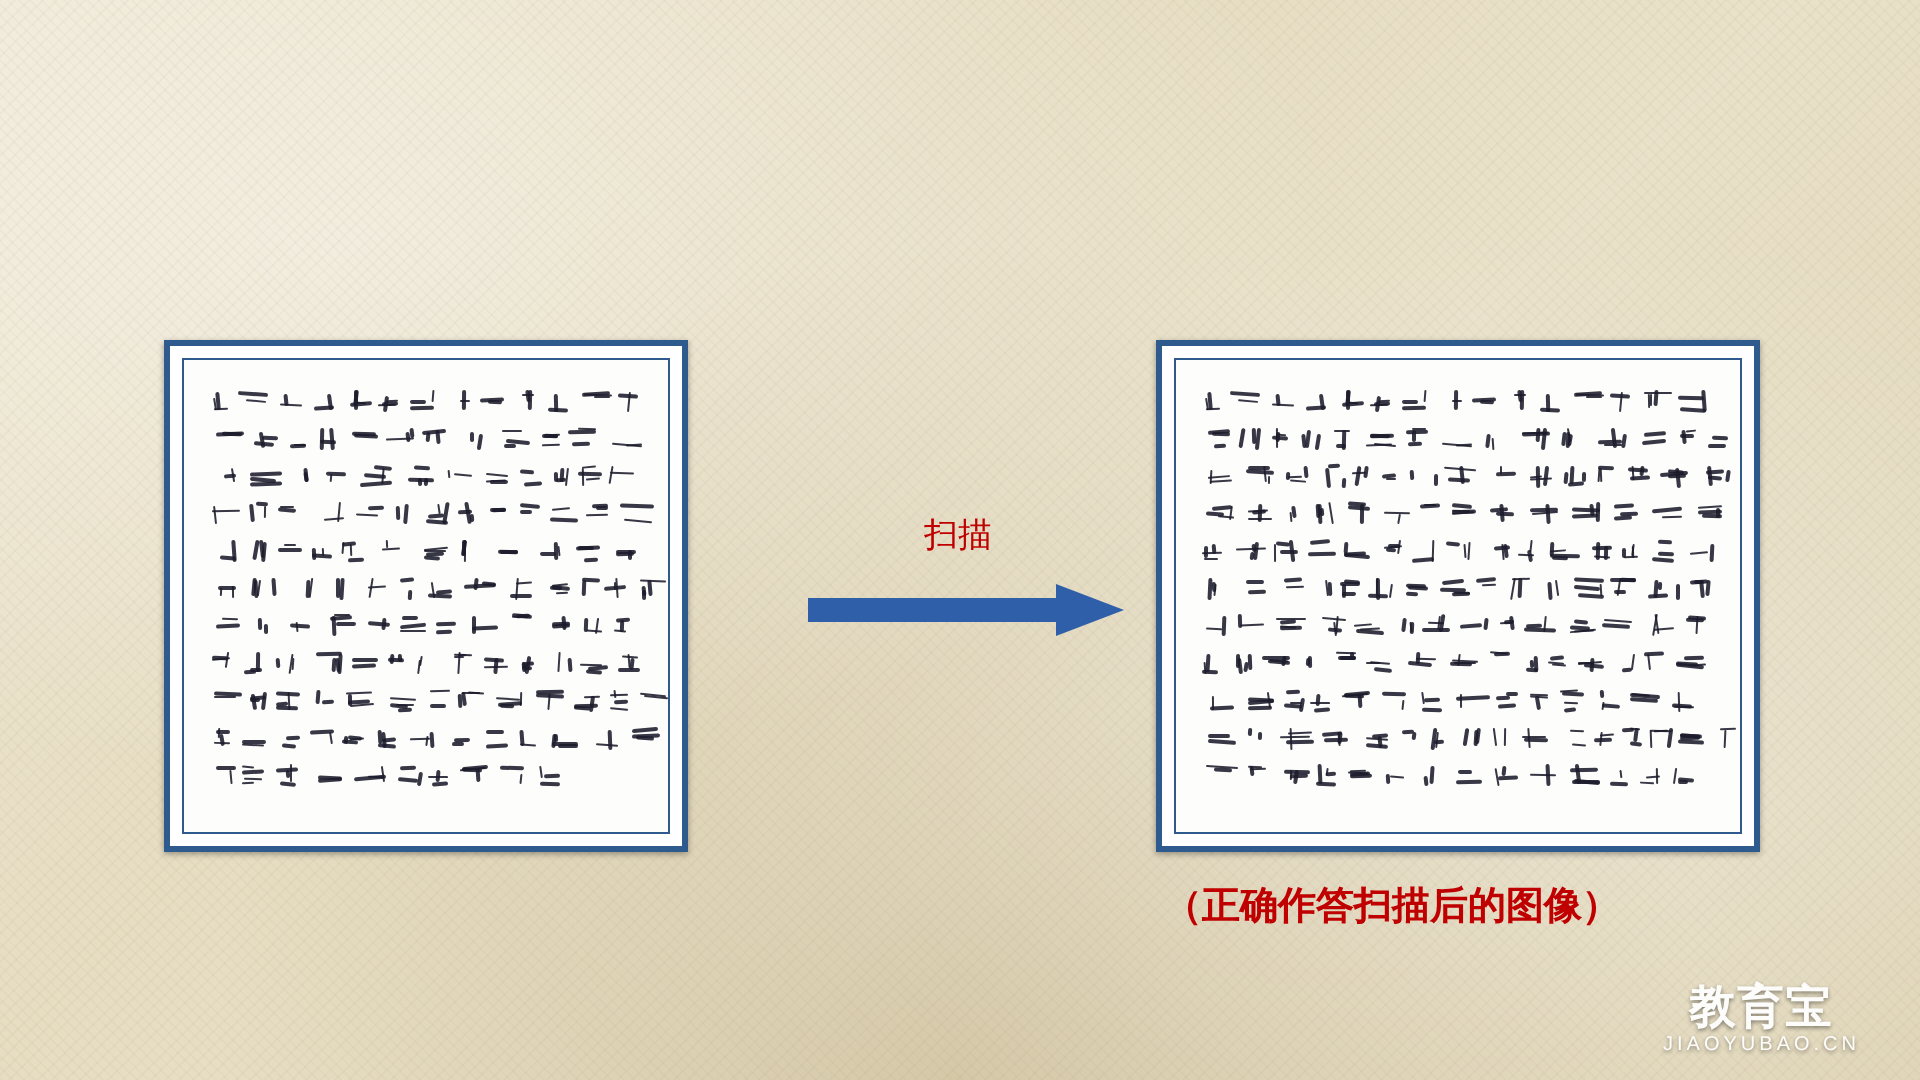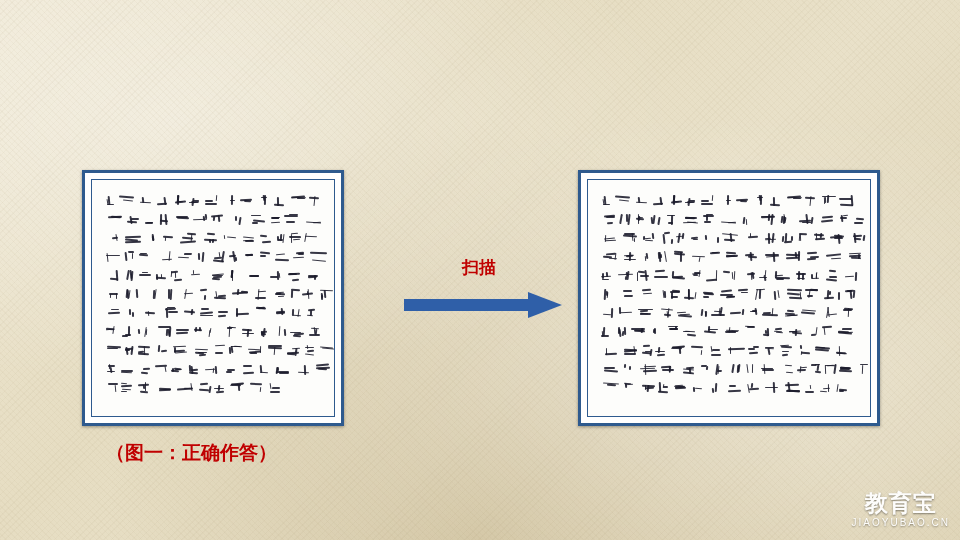--- a/index.html
+++ b/index.html
@@ -102,21 +102,21 @@
   #caption-left  { left: 106px; top: 440px; }
   #caption-right { left: 582px; top: 440px; }
 
   
   #scan-label {
     position: absolute;
     left: 462px;
     top: 256px;
     font-size: 17px;
     color: #c00000;
-    font-weight: bold;
+    font-weight: normal;
   }
   #arrow {
     position: absolute;
     left: 404px;
     top: 292px;
     width: 160px;
     height: 26px;
   }
   #arrow .shaft {
     position: absolute;
@@ -133,21 +133,21 @@
     width: 0;
     height: 0;
     border-top: 13px solid transparent;
     border-bottom: 13px solid transparent;
     border-left: 34px solid #2f5fa8;
   }
 
   
   #watermark {
     position: absolute;
-    right: 10px;
+    right: 30px;
     bottom: 12px;
     text-align: center;
     color: #ffffff;
     text-shadow: 0 1px 2px rgba(0,0,0,0.45);
     opacity: 0.95;
   }
   #watermark .wm-main {
     font-size: 23px;
     font-weight: bold;
     letter-spacing: 1px;
@@ -567,21 +567,20 @@
           <div class="ink" style="left: 128.298px; top: 3.22083px; width: 13.4606px; height: 1.48727px; transform: rotate(-5.86deg);"></div>
           <div class="ink" style="left: 136.292px; top: 2.90272px; width: 1.71969px; height: 7.01005px; transform: rotate(-3.74deg);"></div>
           <div class="ink" style="left: 157.869px; top: 5.90376px; width: 1.30232px; height: 4.57328px; transform: rotate(5.78deg);"></div>
           <div class="ink" style="left: 147.852px; top: 1.97998px; width: 12.4074px; height: 2.06666px; transform: rotate(1.8deg);"></div>
           <div class="ink" style="left: 167.803px; top: 2.03943px; width: 1.45854px; height: 5.63237px; transform: rotate(-8.17deg);"></div>
           <div class="ink" style="left: 169.589px; top: 5.39722px; width: 8.45247px; height: 1.64658px; transform: rotate(-1.85deg);"></div>
           <div class="ink" style="left: 168.091px; top: 9.96829px; width: 9.54271px; height: 1.59396px; transform: rotate(1.1deg);"></div>
         </div>
       </div>
   </div>
-  <div class="caption" id="caption-left">（图一：正确作答）</div>
 
   <div id="scan-label">扫描</div>
   <div id="arrow">
     <div class="shaft"></div>
     <div class="head"></div>
   </div>
 
   <div class="shot" id="shot-right">
     <div class="shot-inner" id="hand-right">
         <div class="hand-row" style="top: 14px;">
@@ -1098,19 +1097,20 @@
           <div class="ink" style="left: 206.596px; top: 9.9838px; width: 9.47495px; height: 1.61912px; transform: rotate(1.53deg);"></div>
           <div class="ink" style="left: 225.247px; top: 6.43414px; width: 7.03961px; height: 1.28708px; transform: rotate(-4.93deg);"></div>
           <div class="ink" style="left: 230.166px; top: 2.68924px; width: 1.36026px; height: 8.45065px; transform: rotate(-1.17deg);"></div>
           <div class="ink" style="left: 222.409px; top: 9.40961px; width: 7.32904px; height: 1.26518px; transform: rotate(3.41deg);"></div>
           <div class="ink" style="left: 241.019px; top: 9.17245px; width: 5.46507px; height: 2.08938px; transform: rotate(-0.63deg);"></div>
           <div class="ink" style="left: 240.969px; top: 8.16019px; width: 8.05131px; height: 1.97843px; transform: rotate(4.21deg);"></div>
           <div class="ink" style="left: 239.158px; top: 2.44509px; width: 1.34146px; height: 8.43201px; transform: rotate(8.22deg);"></div>
         </div>
       </div>
   </div>
+  <div class="caption" id="caption-right">（正确作答扫描后的图像）</div>
 
   <div id="watermark">
     <div class="wm-main">教育宝</div>
     <div class="wm-sub">JIAOYUBAO.CN</div>
   </div>
 
 </div>
 
 </body></html>

